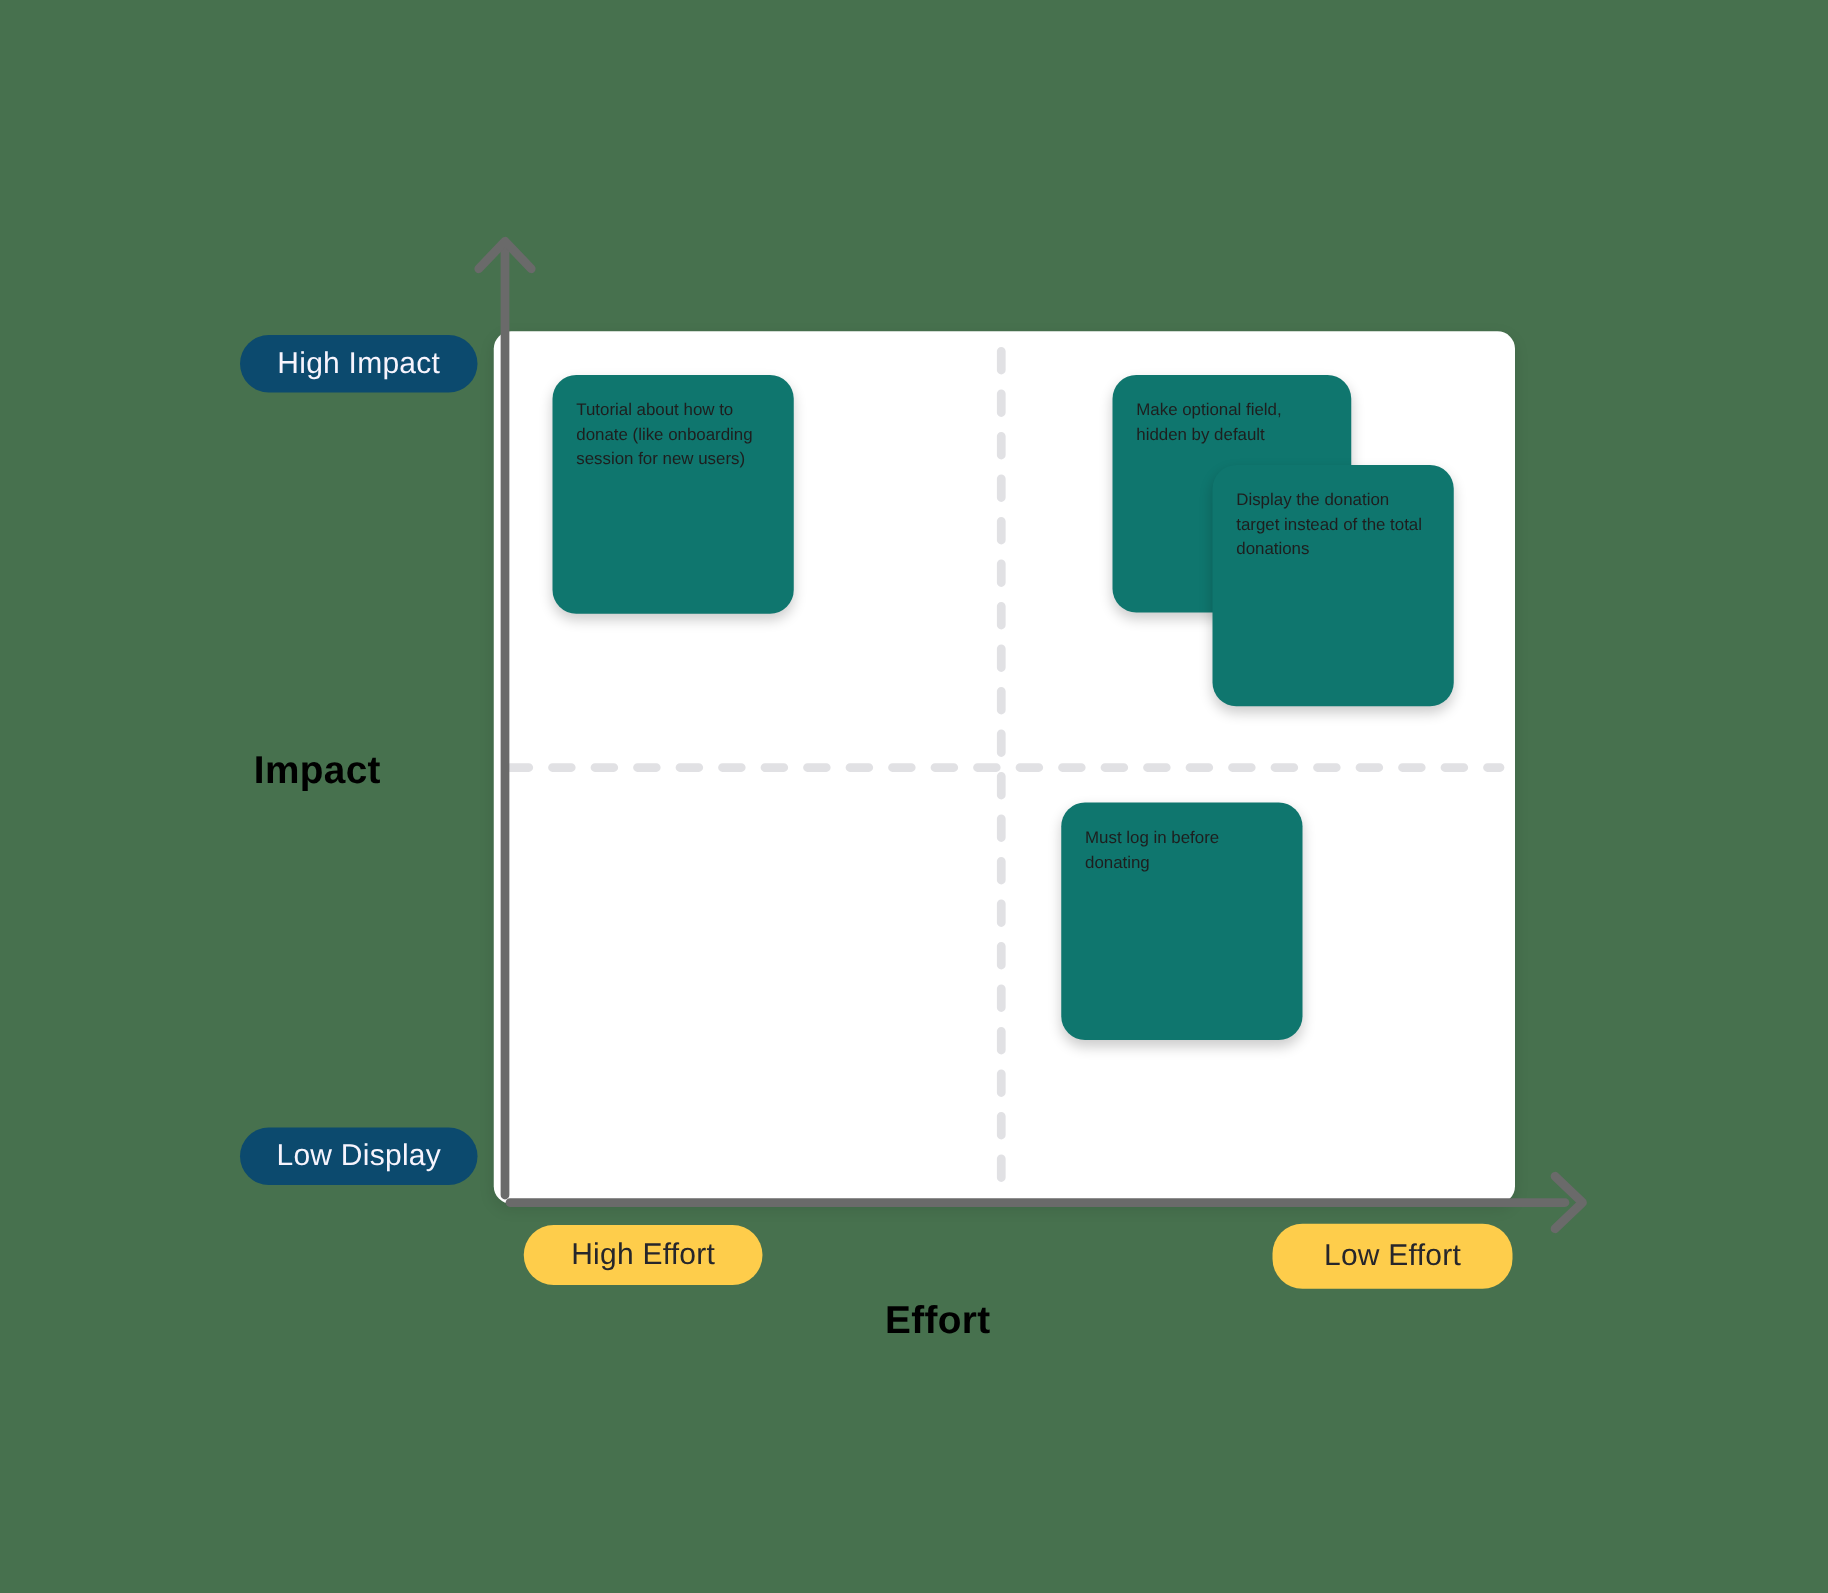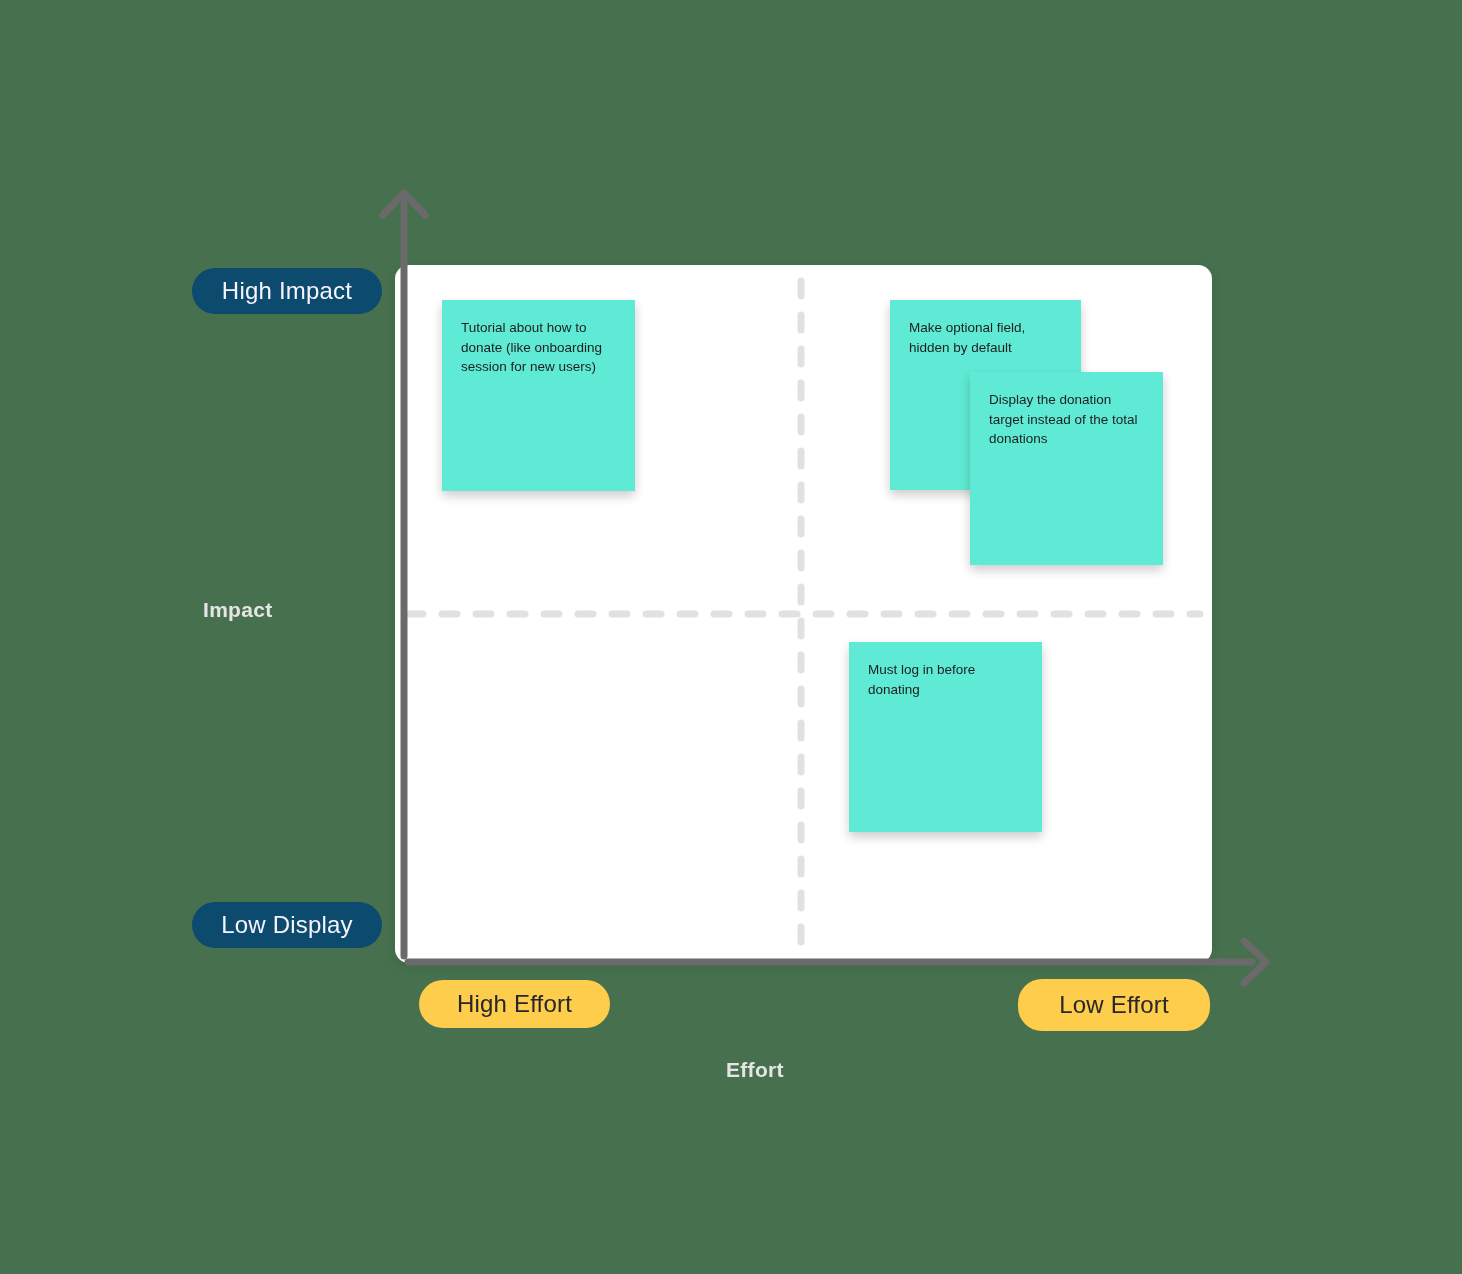--- a/index.html
+++ b/index.html
@@ -35,28 +35,29 @@
     top: 0;
     width: 1462px;
     height: 1274px;
     z-index: 2;
     pointer-events: none;
   }
 
   
   .note {
     position: absolute;
-    background: #5eead4;
+    background: #0f766e;
     box-shadow: 0 5px 10px rgba(0,0,0,0.20);
     z-index: 3;
     box-sizing: border-box;
     padding: 18px 18px 0 19px;
     font-size: 13.5px;
     line-height: 19.5px;
     color: #1e1e1e;
+    border-radius: 19px;
   }
   .note-1 { left: 442px; top: 300px; width: 193px; height: 191px; }
   .note-2 { left: 890px; top: 300px; width: 191px; height: 190px; }
   .note-3 { left: 970px; top: 372px; width: 193px; height: 193px; }
   .note-4 { left: 849px; top: 642px; width: 193px; height: 190px; }
 
   
   .pill {
     position: absolute;
     z-index: 4;
@@ -79,26 +80,26 @@
   .pill-high-impact { left: 192px; top: 268px; width: 190px; height: 46px; }
   .pill-low-impact  { left: 192px; top: 902px; width: 190px; height: 46px; }
   .pill-high-effort { left: 419px; top: 980px; width: 191px; height: 48px; }
   .pill-low-effort  { left: 1018px; top: 979px; width: 192px; height: 52px; }
 
   
   .axis-title {
     position: absolute;
     z-index: 4;
     font-weight: 700;
-    font-size: 21px;
-    color: #e5e5e5;
+    font-size: 31px;
+    color: #000000;
     letter-spacing: 0.3px;
   }
   .axis-title-impact { left: 203px; top: 598px; }
-  .axis-title-effort { left: 726px; top: 1038px; margin-top: 20px; }
+  .axis-title-effort { left: 708px; top: 1038px; }
 </style>
 </head>
 <body>
 
 <div class="canvas"></div>
 
 <svg class="axes-layer" viewBox="0 0 1462 1274" xmlns="http://www.w3.org/2000/svg">
 
   <line x1="801" y1="281" x2="801" y2="953" stroke="#E1E1E4" stroke-width="7" stroke-linecap="round" stroke-dasharray="15 19"></line>
   <line x1="408" y1="614" x2="1200" y2="614" stroke="#E1E1E4" stroke-width="7" stroke-linecap="round" stroke-dasharray="15 19"></line>

